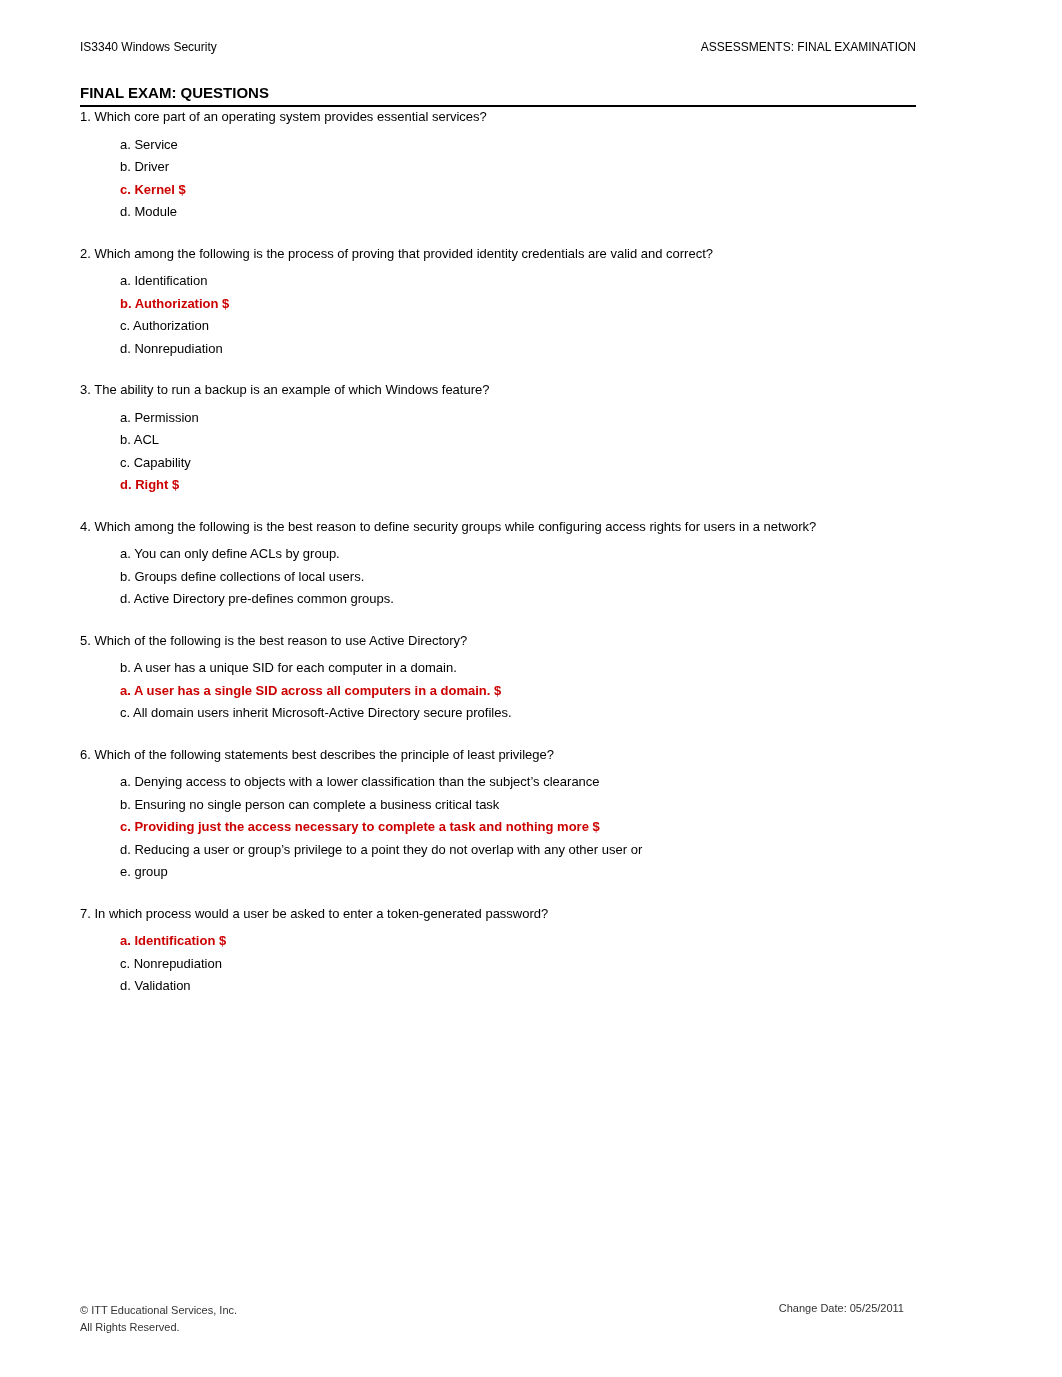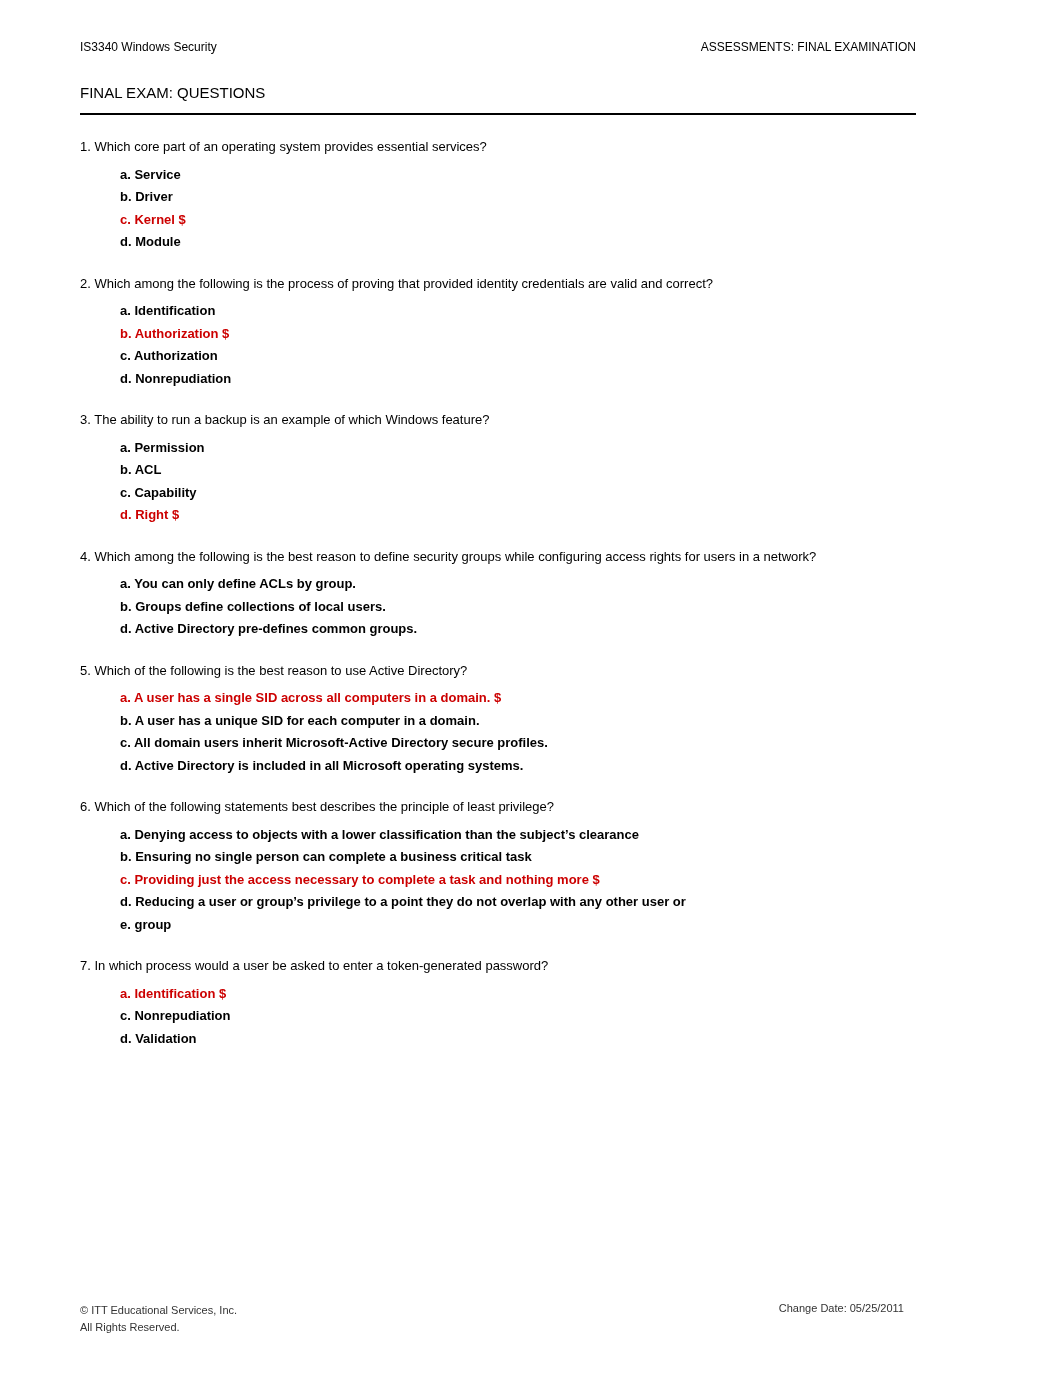--- a/index.html
+++ b/index.html
@@ -23,39 +23,37 @@
       position: relative;
     }
     .header {
       display: flex;
       justify-content: space-between;
       margin-bottom: 30px;
       font-size: 12px;
     }
     .page-title {
       font-size: 15px;
-      font-weight: normal;
-      margin-bottom: 22px;
+      font-weight: bold;
       border-bottom: 2px solid #000;
-      padding-bottom: 12px;
+      padding-bottom: 4px;
     }
     .question-block {
       margin-bottom: 22px;
     }
     .question-text {
       margin-bottom: 8px;
       line-height: 1.5;
     }
     .answers {
       margin-left: 40px;
     }
     .answer-item {
       margin-bottom: 3px;
       line-height: 1.5;
-      font-weight: bold;
     }
     .correct {
       color: #cc0000;
       font-weight: bold;
     }
     .footer {
       position: absolute;
       bottom: 40px;
       left: 80px;
       right: 92px;
@@ -112,24 +110,23 @@
         <div class="question-text">4. Which among the following is the best reason to define security groups while configuring access rights for users in a network?</div>
         <div class="answers">
           <div class="answer-item">a.   You can only define ACLs by group.</div>
           <div class="answer-item">b.   Groups define collections of local users.</div>
           <div class="answer-item">d.   Active Directory pre-defines common groups.</div>
         </div>
       </div>
       <div class="question-block">
         <div class="question-text">5. Which of the following is the best reason to use Active Directory?</div>
         <div class="answers">
+          <div class="answer-item">b.   A user has a unique SID for each computer in a domain.</div>
           <div class="answer-item correct">a.   A user has a single SID across all computers in a domain. $</div>
-          <div class="answer-item">b.   A user has a unique SID for each computer in a domain.</div>
           <div class="answer-item">c.   All domain users inherit Microsoft-Active Directory secure profiles.</div>
-          <div class="answer-item">d.   Active Directory is included in all Microsoft operating systems.</div>
         </div>
       </div>
       <div class="question-block">
         <div class="question-text">6. Which of the following statements best describes the principle of least privilege?</div>
         <div class="answers">
           <div class="answer-item">a.   Denying access to objects with a lower classification than the subject’s clearance</div>
           <div class="answer-item">b.   Ensuring no single person can complete a business critical task</div>
           <div class="answer-item correct">c.   Providing just the access necessary to complete a task and nothing more $</div>
           <div class="answer-item">d.   Reducing a user or group’s privilege to a point they do not overlap with any other user or</div>
           <div class="answer-item">e.   group</div>

